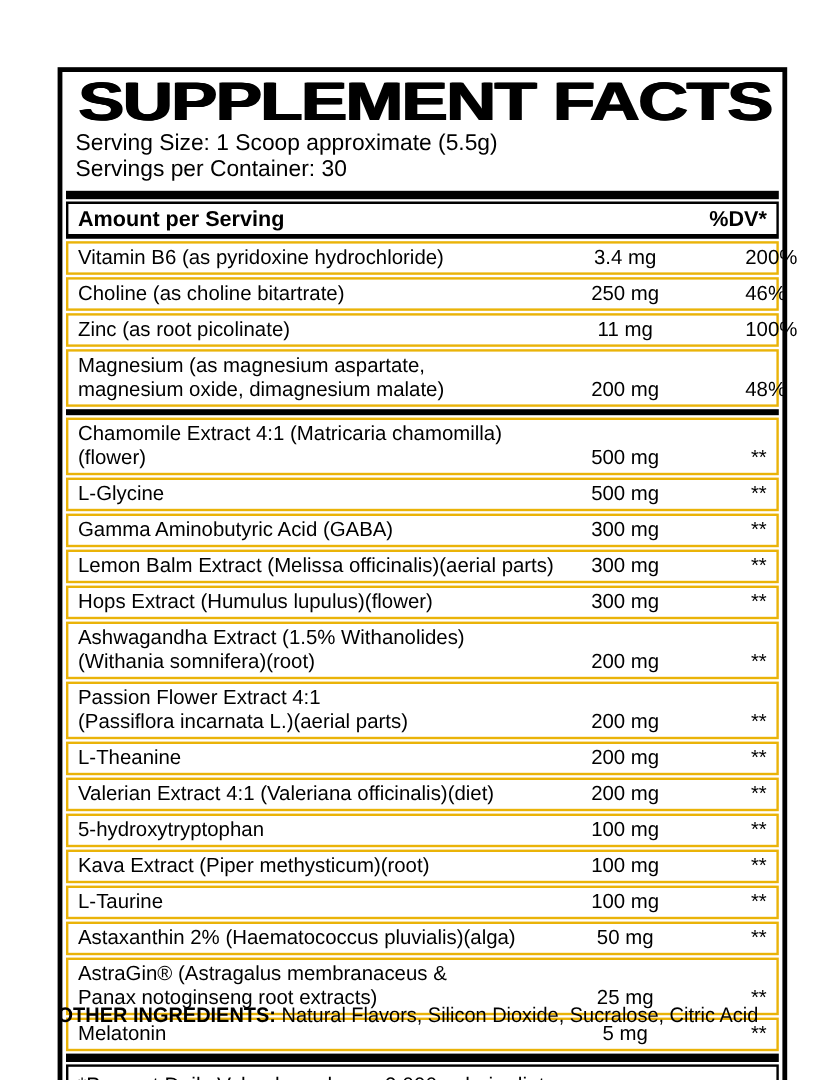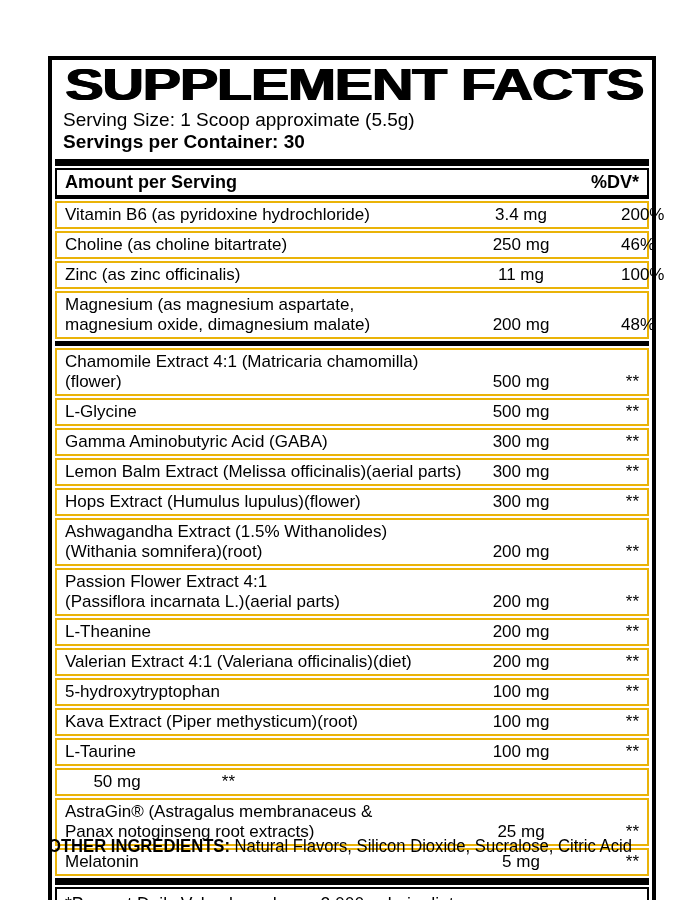--- a/index.html
+++ b/index.html
@@ -25,21 +25,21 @@
     letter-spacing: -1px;
     white-space: nowrap;
     line-height: 1.02;
     padding-left: 8px;
     transform: scaleX(1.28);
     transform-origin: left center;
     text-shadow: 0.7px 0 0 #000, -0.7px 0 0 #000;
   }
   .serving-block { padding: 1px 8px 4px 8px; }
   .serving-line { font-size: 19px; line-height: 22px; }
-  .serving-line.bold { font-weight: bold; }
+  .serving-line.bold { font-weight: normal; }
   .bar {
     height: 7px;
     background: #000;
     margin: 2px 0;
   }
   .bar.section-bar { height: 5px; }
   .header-row {
     display: flex;
     justify-content: space-between;
     align-items: center;
@@ -105,21 +105,21 @@
     <div class="dv">200%</div>
   </div>
 
   <div class="row">
     <div class="name">Choline (as choline bitartrate)</div>
     <div class="amount">250 mg</div>
     <div class="dv">46%</div>
   </div>
 
   <div class="row">
-    <div class="name">Zinc (as zinc officinalis)</div>
+    <div class="name">Zinc (as root picolinate)</div>
     <div class="amount">11 mg</div>
     <div class="dv">100%</div>
   </div>
 
   <div class="row">
     <div class="name">Magnesium (as magnesium aspartate,
 magnesium oxide, dimagnesium malate)</div>
     <div class="amount">200 mg</div>
     <div class="dv">48%</div>
   </div>
@@ -192,20 +192,21 @@
     <div class="dv">**</div>
   </div>
 
   <div class="row">
     <div class="name">L-Taurine</div>
     <div class="amount">100 mg</div>
     <div class="dv">**</div>
   </div>
 
   <div class="row">
+    <div class="name">Astaxanthin 2% (Haematococcus pluvialis)(alga)</div>
     <div class="amount">50 mg</div>
     <div class="dv">**</div>
   </div>
 
   <div class="row">
     <div class="name">AstraGin® (Astragalus membranaceus &amp;
 Panax notoginseng root extracts)</div>
     <div class="amount">25 mg</div>
     <div class="dv">**</div>
   </div>

